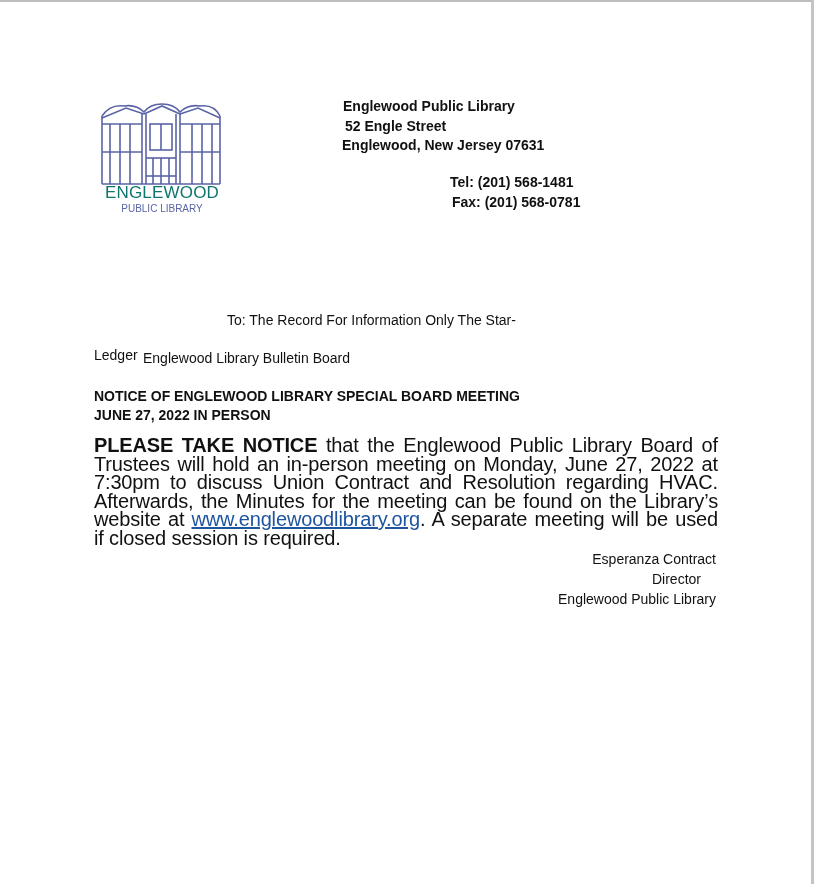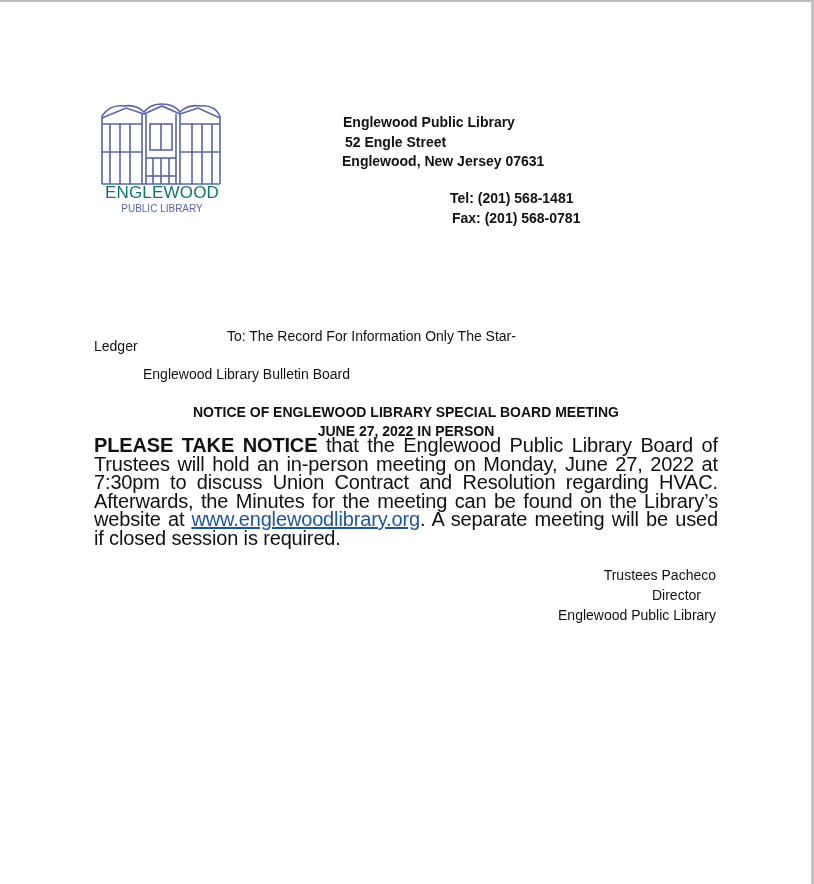--- a/index.html
+++ b/index.html
@@ -2,26 +2,26 @@
 <html><head>
 <meta charset="utf-8">
 <style>
   html, body { margin:0; padding:0; }
   body {
     width:814px; height:884px; background:#ffffff; position:relative; overflow:hidden;
     font-family: "Liberation Sans", "DejaVu Sans", sans-serif; color:#111;
   }
   .page-top-border { position:absolute; left:0; top:0; width:814px; height:2px; background:#bdbdbd; }
   .page-right-border { position:absolute; right:0; top:0; width:3px; height:884px; background:#c4c4c4; }
-  .txt { position:absolute; font-size:14px; line-height:20px; white-space:nowrap;margin-top:16px; }
+  .txt { position:absolute; font-size:14px; line-height:20px; white-space:nowrap; }
   .b { font-weight:bold; }
   .logo { position:absolute; left:98px; top:100px; width:126px; height:120px; }
   .logo-text1 { position:absolute; left:102px; top:184px; width:120px; text-align:center; color:#0f766e; font-size:17px; letter-spacing:0.2px; line-height:18px; }
   .logo-text2 { position:absolute; left:102px; top:202px; width:120px; text-align:center; color:#5a63a6; font-size:10px; line-height:14px; }
-  .center { text-align:center; }
+  .center { text-align:left; }
   .para {
     position:absolute; left:94px; top:436px; width:624px; font-size:20px; line-height:18.5px;
     text-align:justify; font-family: "Liberation Sans", sans-serif; letter-spacing:-0.15px;
   }
   .para a { color:#1f55a0; text-decoration:underline; }
   .right { text-align:right; }
 </style>
 </head>
 <body>
 
@@ -65,23 +65,23 @@
 <div class="logo-text1">ENGLEWOOD</div>
 <div class="logo-text2">PUBLIC LIBRARY</div>
 
 <div class="txt b" style="left:343px; top:96px;">Englewood Public Library</div>
 <div class="txt b" style="left:345px; top:116px;">52 Engle Street</div>
 <div class="txt b" style="left:342px; top:135px;">Englewood, New Jersey 07631</div>
 <div class="txt b" style="left:450px; top:172px;">Tel: (201) 568-1481</div>
 <div class="txt b" style="left:452px; top:192px;">Fax: (201) 568-0781</div>
 
 <div class="txt" style="left:227px; top:310px;">To: The Record For Information Only  The Star-</div>
-<div class="txt" style="left:94px; top:320px;">Ledger</div>
+<div class="txt" style="left:94px; top:345px;">Ledger</div>
 <div class="txt" style="left:143px; top:348px;">Englewood Library Bulletin Board</div>
 
 <div class="txt b center" style="left:94px; top:386px; width:624px;">NOTICE OF ENGLEWOOD LIBRARY SPECIAL BOARD MEETING</div>
 <div class="txt b center" style="left:94px; top:405px; width:624px;">JUNE 27, 2022 IN PERSON</div>
 
 <div class="para"><b>PLEASE TAKE NOTICE</b><span> that the Englewood Public Library Board of Trustees will hold an in-person meeting on Monday, June 27, 2022 at 7:30pm to discuss Union Contract and Resolution regarding HVAC. Afterwards, the Minutes for the meeting can be found on the Library’s website at </span><a>www.englewoodlibrary.org</a><span>. A separate meeting will be used if closed session is required.</span></div>
 
-<div class="txt right" style="left:500px; top:549px; width:216px;">Trustees Pacheco</div>
+<div class="txt right" style="left:500px; top:549px; width:216px;">Esperanza Contract</div>
 <div class="txt right" style="left:485px; top:569px; width:216px;">Director</div>
 <div class="txt right" style="left:500px; top:589px; width:216px;">Englewood Public Library</div>
 
 </body></html>

